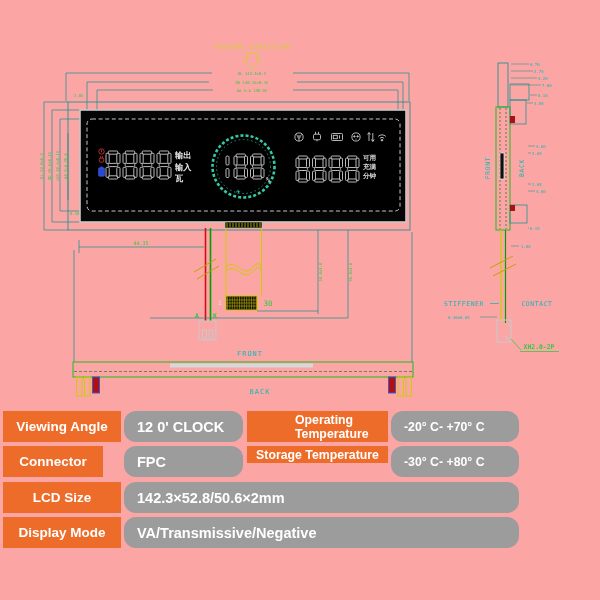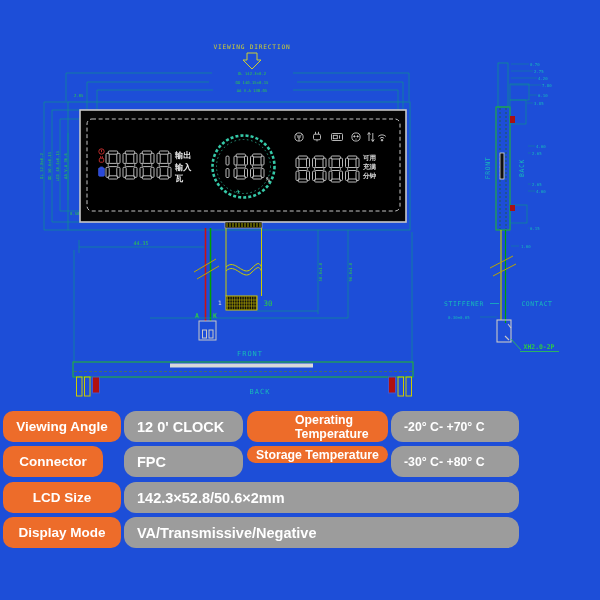--- a/index.html
+++ b/index.html
@@ -1,33 +1,33 @@
 <!DOCTYPE html>
 <html><head>
 <meta charset="utf-8">
 <style>
   html,body{margin:0;padding:0;background:#000;}
-  .canvas{position:relative;width:600px;height:600px;background:#1d4ed8;overflow:hidden;
+  .canvas{position:relative;width:600px;height:600px;background:#fca5a5;overflow:hidden;
           font-family:"Liberation Sans",sans-serif;}
   svg{position:absolute;left:0;top:0;}
   svg text{font-family:"DejaVu Sans Mono",monospace;}
   .dimG{fill:#2ecc44;font-size:5px;}
   .dimGs{fill:#2ecc44;font-size:3.9px;}
   .dimC{fill:#17b9b9;font-size:4px;}
   .lblC{fill:#17b9b9;font-size:7px;letter-spacing:1px;}
   .lblC2{fill:#17b9b9;font-size:6.4px;letter-spacing:.6px;}
   .yel{fill:#cfcf30;font-size:6.2px;letter-spacing:.8px;}
   .grn{fill:#2ecc44;}
   .seg{fill:none;stroke:#b9b9b9;stroke-width:1;}
   .cjkL{fill:#e9e9e9;font-size:8.2px;font-weight:bold;font-family:"DejaVu Sans",sans-serif;}
   .cjkR{fill:#dedede;font-size:6.6px;font-weight:bold;font-family:"DejaVu Sans",sans-serif;}
   .ic{stroke:#c9c9c9;stroke-width:.9;fill:none;}
   
   .cell{position:absolute;display:flex;align-items:center;color:#fff;box-sizing:border-box;}
-  .cell.orange{background:#ED6C2A;border-radius:10px;justify-content:center;font-weight:bold;}
+  .cell.orange{background:#ED6C2A;border-radius:0;justify-content:center;font-weight:bold;}
   .cell.gray{background:#9C9C9C;border-radius:12px;padding-left:13px;font-weight:bold;}
   .fs13{font-size:13.5px;} .fs12{font-size:12.3px;} .fs14{font-size:14.5px;}
 </style>
 </head>
 <body>
 
 <div class="canvas">
 
 <svg width="600" height="407" viewBox="0 0 600 407">
 

